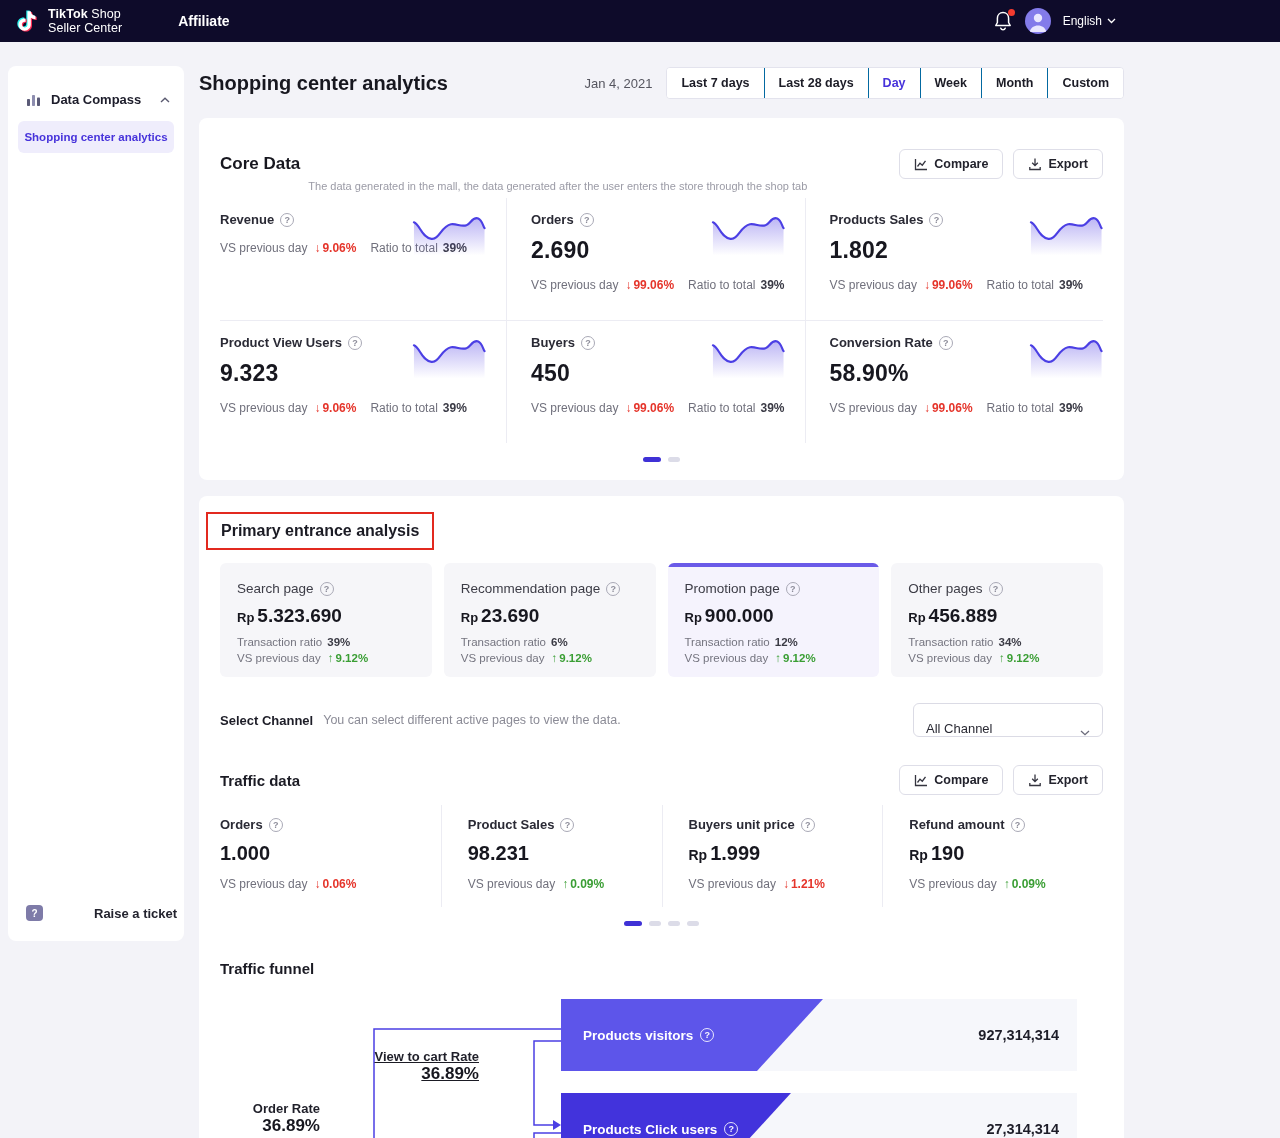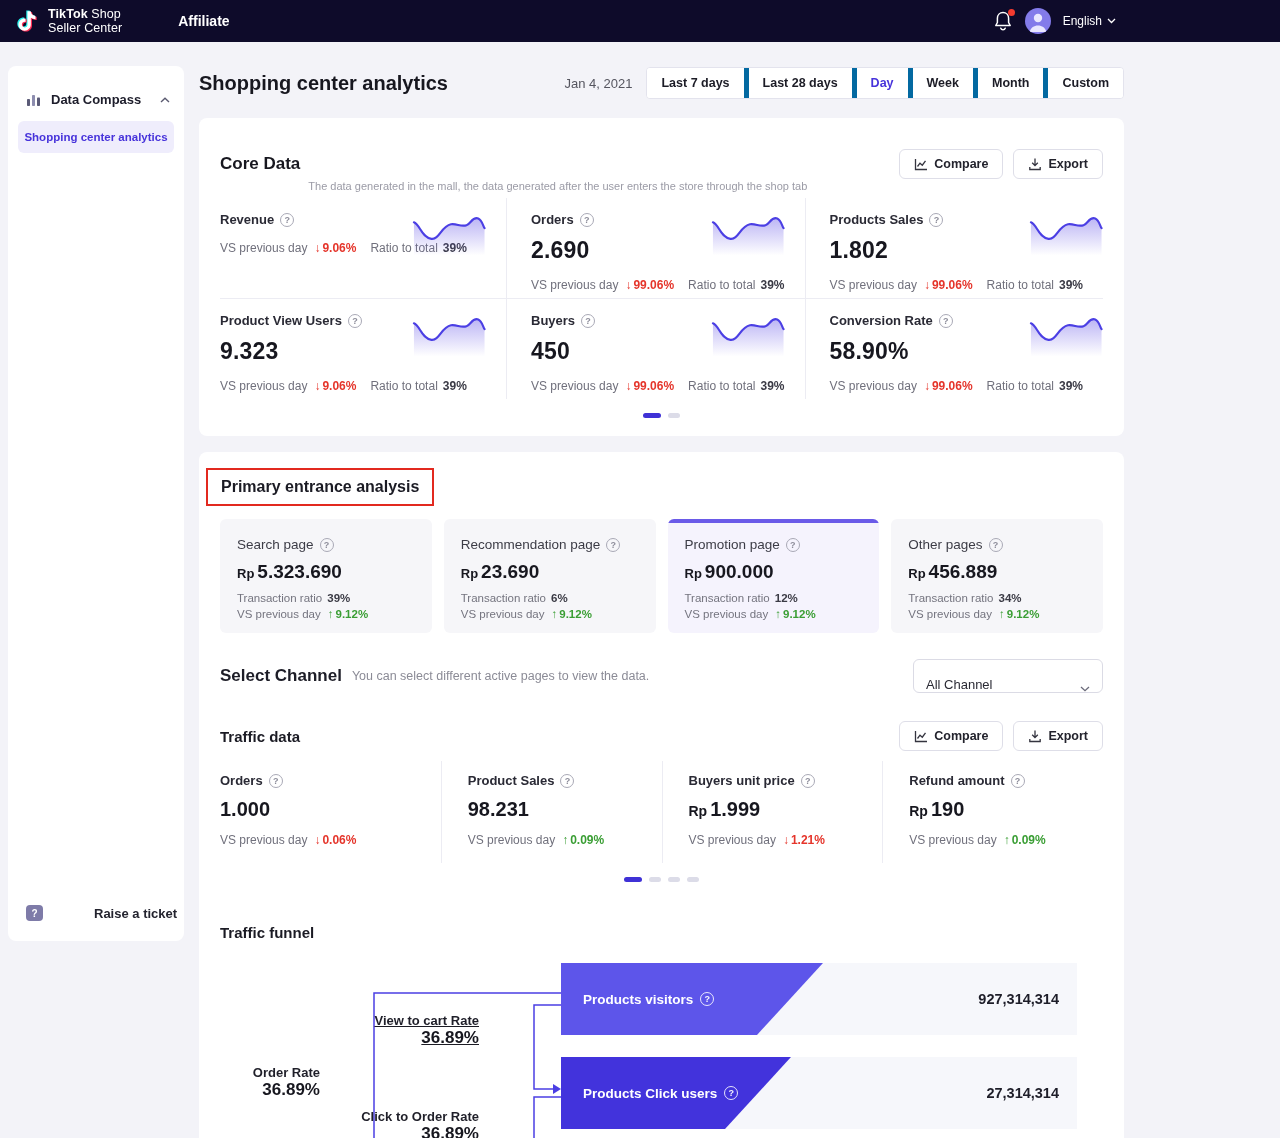--- a/index.html
+++ b/index.html
@@ -32,34 +32,34 @@
   .q-badge { width:17px; height:16px; border-radius:4px; background:#7E7BA8; color:#fff; font-size:10px; font-weight:700; display:flex; align-items:center; justify-content:center; }
   .side-footer-label { font-size:13px; font-weight:700; color:#23232e;margin-left:42px; }
 
   
   .main { position:absolute; left:199px; top:56px; width:925px; }
   .page-head { display:flex; align-items:center; margin:6px 0 14px; height:42px; }
   .page-title { font-size:20px; font-weight:700; color:#17171f; }
   .head-right { margin-left:auto; display:flex; align-items:center; gap:14px; }
   .date-label { font-size:13px; color:#55555f; }
   .tab-group { display:flex; background:#fff; border:1px solid #E3E3ED; border-radius:4px; overflow:hidden; }
-  .tab { padding:8px 14px; font-size:12.5px; font-weight:600; color:#1c1c26; background:#fff; border:none; border-left:5px solid #0369a1; cursor:pointer; font-family:inherit; }
+  .tab { padding:8px 14px; font-size:12.5px; font-weight:600; color:#1c1c26; background:#fff; border:none; border-left:1px solid #0369a1; cursor:pointer; font-family:inherit; }
   .tab:first-child { border-left:none; }
   .tab.active { color:#4733DB; }
 
   .card { background:#fff; border-radius:8px; }
   .card1 { padding:18px 21px 12px; margin-bottom:16px; }
   .card-head { display:flex; align-items:center; gap:8px; }
   .card-title { font-size:17px; font-weight:700; color:#17171f; }
   .card-sub { font-size:11px; color:#9b9ba6; padding-top:3px;margin-top:41px; }
   .head-btns { margin-left:auto; display:flex; gap:10px; }
   .btn { display:flex; align-items:center; gap:6px; height:30px; padding:0 14px; border:1px solid #DEDEE8; border-radius:6px; background:#fff; font-size:12.5px; font-weight:600; color:#23232d; cursor:pointer; font-family:inherit; }
 
   .metrics-grid { display:grid; grid-template-columns:1fr 1fr 1fr; margin-top:6px; }
-  .m-cell { position:relative; padding:14px 20px 6px 0; }
+  .m-cell { position:relative; padding:14px 20px 28px 0; }
   .m-cell.mid, .m-cell.end { padding-left:24px; }
   .m-cell.r1 { border-bottom:1px solid #ECECF3; }
   .m-cell.c1, .m-cell.mid { border-right:1px solid #ECECF3; }
   .m-label-row { display:flex; align-items:center; gap:6px; font-size:13px; font-weight:700; color:#2a2a35; }
   .q { width:14px; height:14px; border-radius:50%; border:1px solid #A9A9B6; color:#8d8d9a; font-size:9px; font-weight:700; display:inline-flex; align-items:center; justify-content:center; cursor:pointer; flex:0 0 auto; }
   .m-value { margin-top:10px; font-size:23px; font-weight:700; color:#17171f; letter-spacing:.2px; }
   .m-value .pfx { font-size:15px; margin-right:3px; }
   .sparkline { position:absolute; top:12px; right:20px; width:74px; height:46px; }
   .m-cell.end .sparkline { right:0; }
   .vs-row { margin-top:14px; display:flex; align-items:center; font-size:12px; color:#70707c; white-space:nowrap; }
@@ -81,35 +81,35 @@
   .e-card.active { background:#F5F3FD; }
   .e-card.active::before { content:""; position:absolute; top:0; left:0; right:0; height:4px; background:#6A5AE8; }
   .e-label-row { display:flex; align-items:center; gap:6px; font-size:13.5px; color:#3c3c46; }
   .e-value { margin-top:9px; font-size:19px; font-weight:700; color:#17171f; }
   .e-value .pfx { font-size:13px; margin-right:3px; }
   .e-small { margin-top:9px; font-size:11.5px; color:#74747f; display:flex; align-items:center; }
   .e-small + .e-small { margin-top:4px; }
   .e-small b { margin-left:5px; color:#3b3b45; }
 
   .channel-row { display:flex; align-items:center; margin-top:26px; }
-  .channel-label { font-size:17px; font-weight:700; color:#1d1d27; }
+  .channel-label { font-size:13px; font-weight:700; color:#1d1d27; }
   .channel-desc { font-size:12.5px; color:#8b8b96; margin-left:10px; }
   .dropdown { margin-left:auto; width:190px; height:34px; border:1px solid #DBDBE5; border-radius:6px; display:flex; align-items:flex-end; padding:0 12px; font-size:13px; color:#2a2a34; background:#fff; cursor:pointer; }
   .dropdown .chev { margin-left:auto; }
 
   .traffic-head { display:flex; align-items:center; margin-top:28px; }
   .traffic-title { font-size:15px; font-weight:700; color:#1b1b24; }
   .traffic-grid { display:grid; grid-template-columns:repeat(4,1fr); margin-top:10px; }
   .t-cell { padding:12px 0 16px; }
   .t-cell + .t-cell { border-left:1px solid #ECECF3; padding-left:26px; }
   .t-value { margin-top:10px; font-size:20px; font-weight:700; color:#17171f; }
   .t-value .pfx { font-size:14px; margin-right:3px; }
   .t-cell .vs-row { margin-top:12px; }
 
-  .funnel-title { margin-top:36px; font-size:15px; font-weight:700; color:#1b1b24; }
+  .funnel-title { margin-top:28px; font-size:15px; font-weight:700; color:#1b1b24; }
   .funnel-wrap { position:relative; margin-top:22px; height:266px; }
   .f-row { position:absolute; left:341px; width:516px; height:72px; background:#F6F7FB; }
   .f-row.r0 { top:0; } .f-row.r1b { top:94px; }
   .f-bar { position:absolute; left:0; top:0; bottom:0; clip-path:polygon(0 0,100% 0,calc(100% - 66px) 100%,0 100%); }
   .f-label { position:absolute; left:22px; top:0; height:100%; display:flex; align-items:center; gap:7px; color:#fff; font-size:13.5px; font-weight:600; }
   .q.q-white { border-color:rgba(255,255,255,.85); color:rgba(255,255,255,.95); }
   .f-value { position:absolute; right:18px; top:0; height:100%; display:flex; align-items:center; font-size:14.5px; font-weight:700; color:#1d1d28; }
   .connectors { position:absolute; left:0; top:0; width:341px; height:266px; }
   .rate-block { position:absolute; text-align:right; }
   .rate-label { font-size:13px; font-weight:600; color:#1f1f29; }

